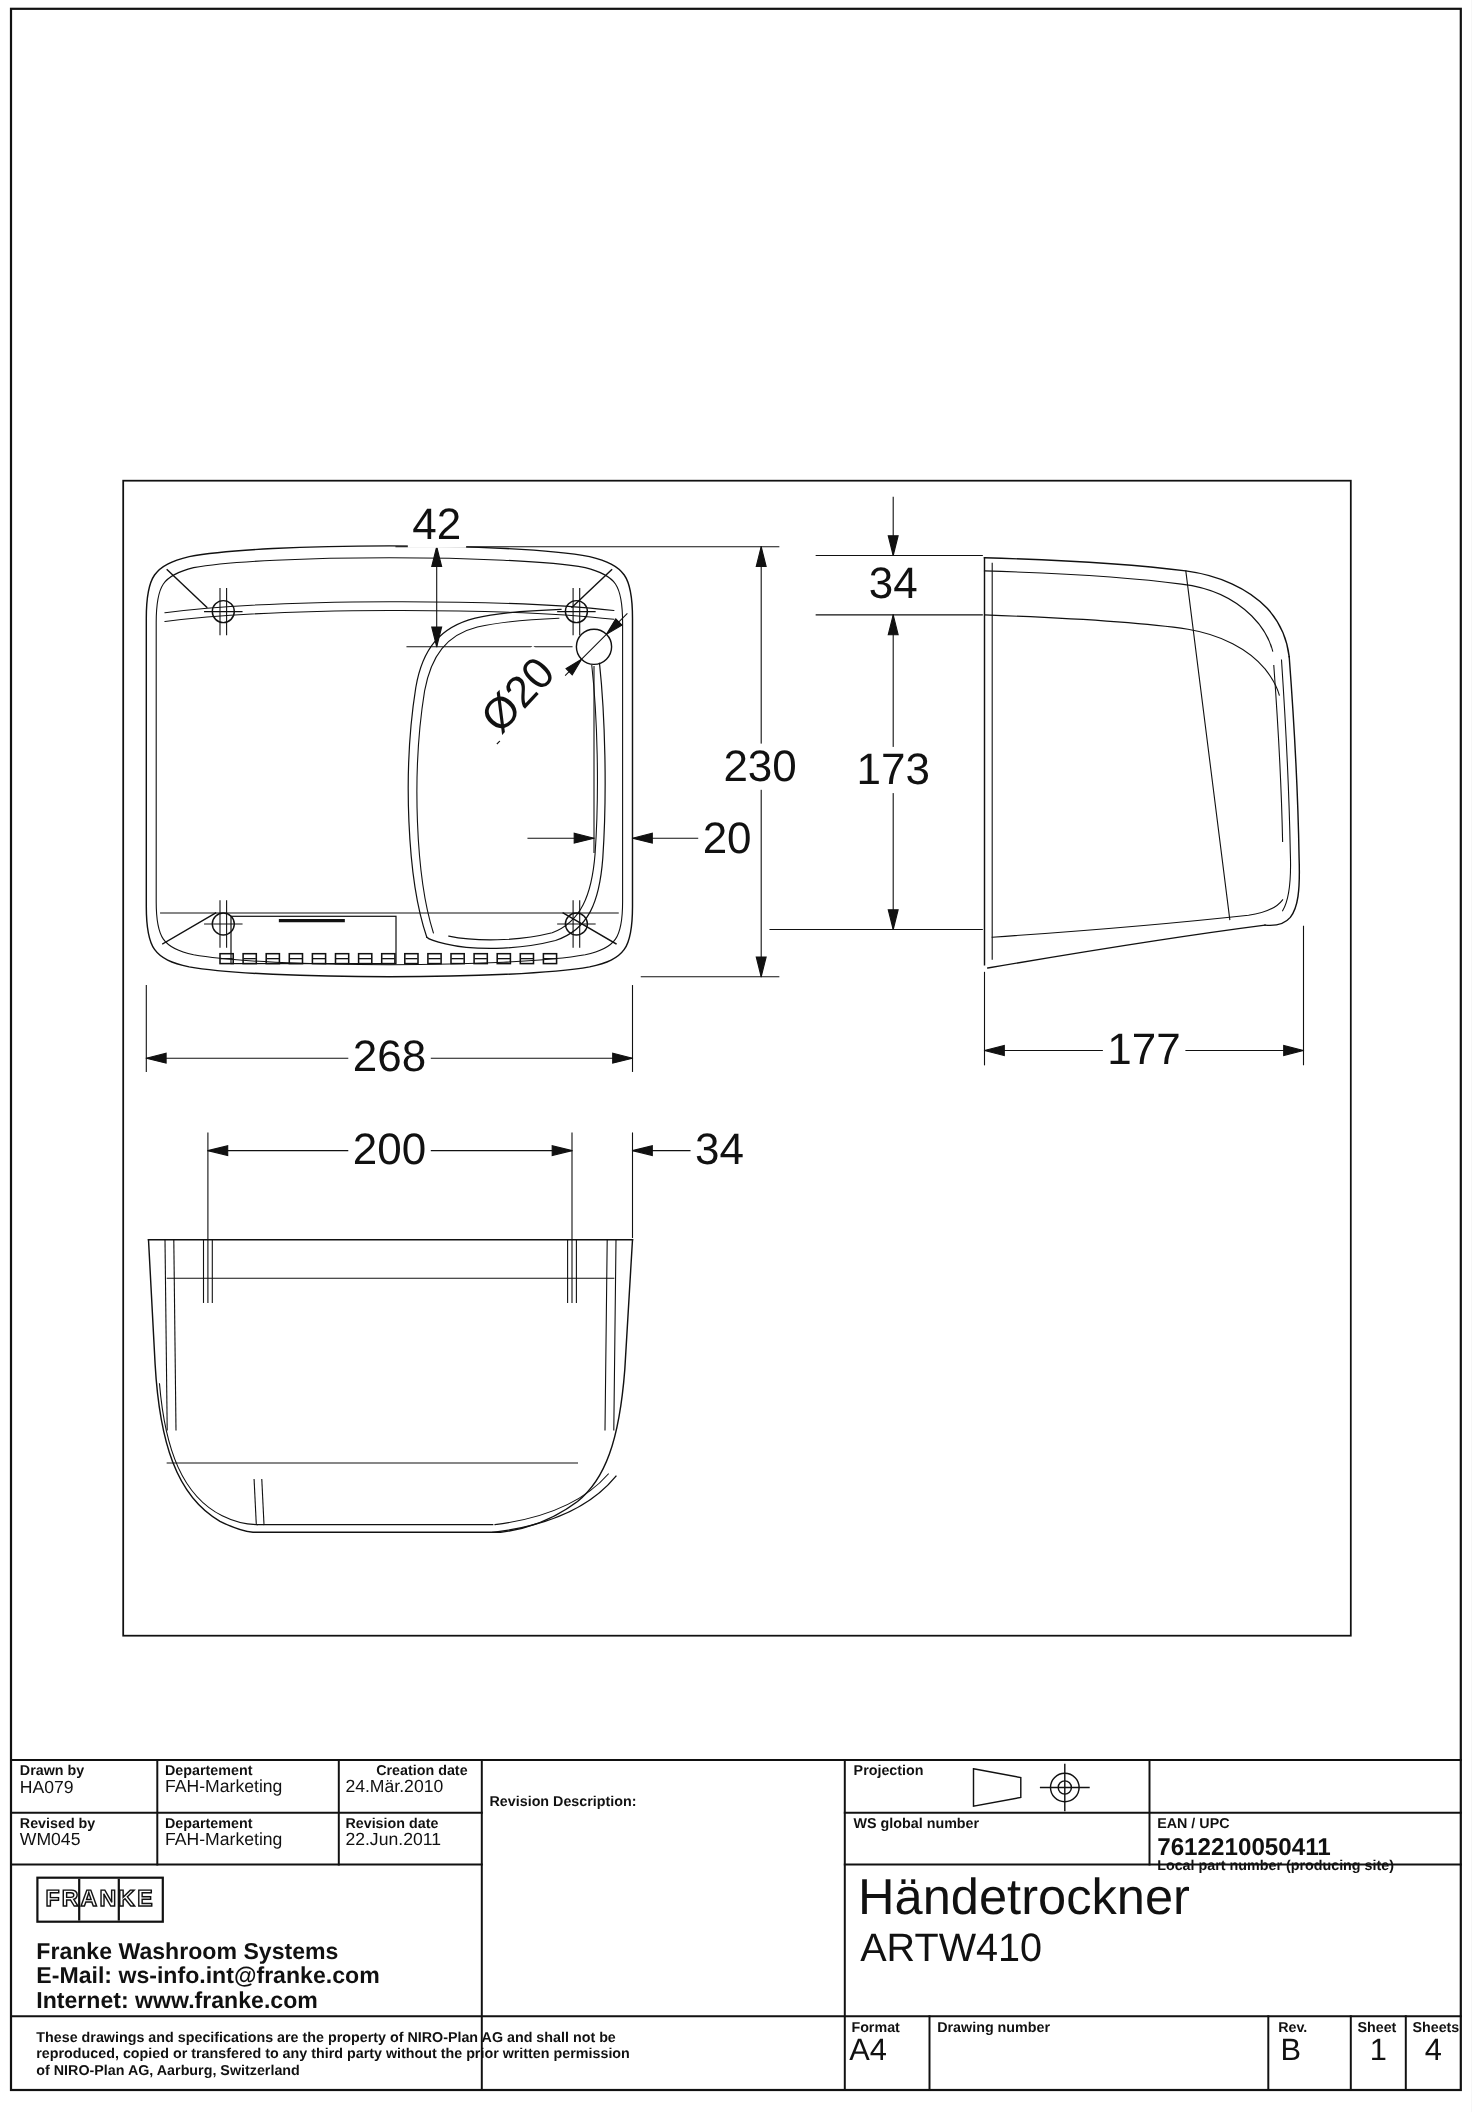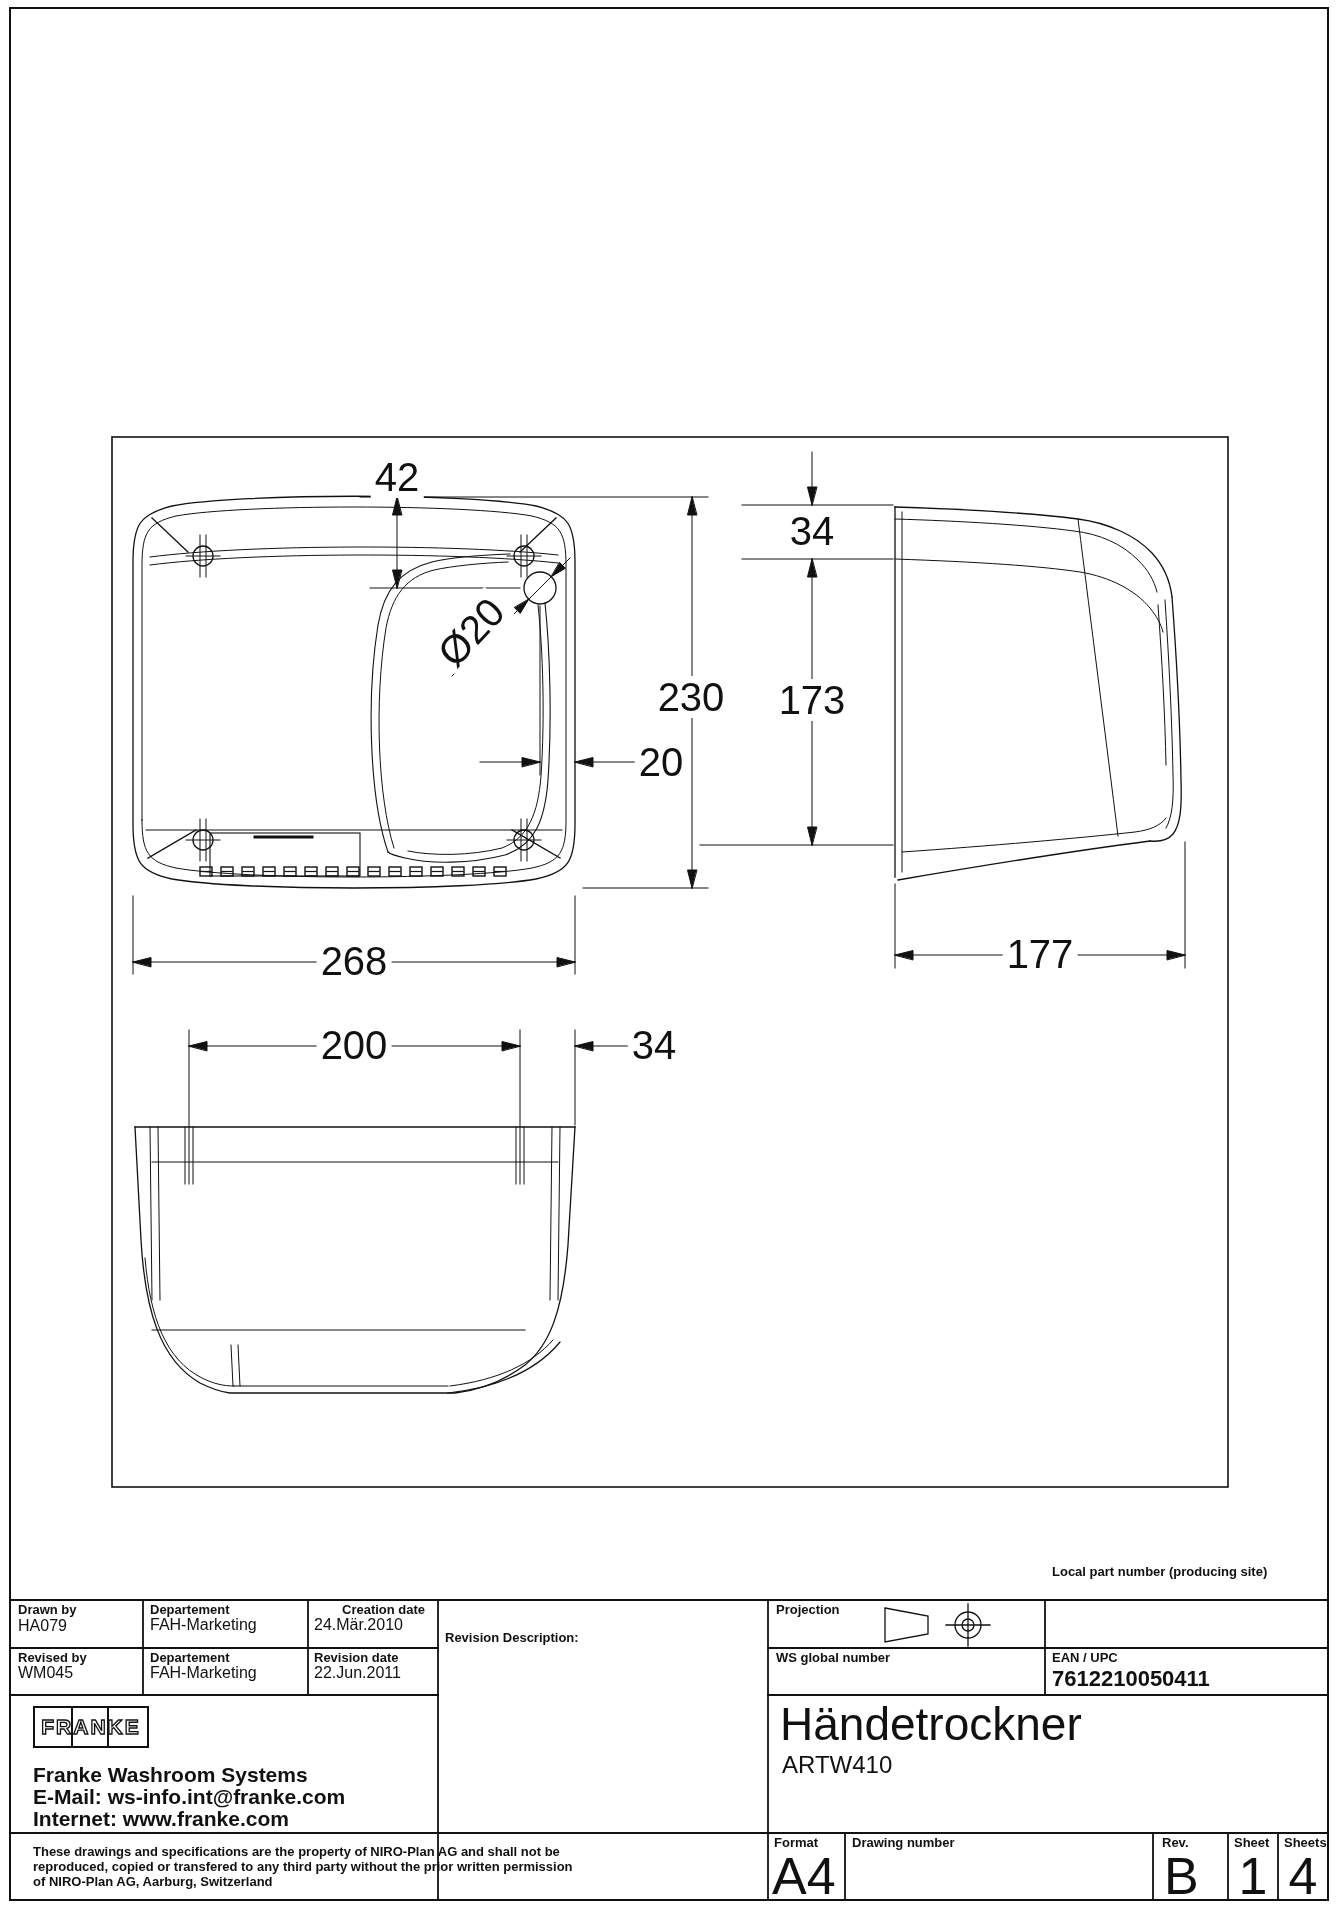--- a/index.html
+++ b/index.html
@@ -5,23 +5,23 @@
   html,body{margin:0;padding:0;background:#e8e8e8;}
   #page{position:relative;width:1338px;height:1920px;background:#ffffff;
         font-family:"Liberation Sans", sans-serif;color:#111;overflow:hidden;}
   #linework{position:absolute;left:0;top:0;}
   .txt{position:absolute;white-space:nowrap;line-height:1.05;}
   .lbl{font-size:13px;font-weight:700;}
   .val{font-size:16px;font-weight:400;}
   .dim{font-size:40px;font-weight:400;background:#fff;padding:0 4px;
        transform:translate(-50%,-50%);}
   .dim.rot{transform:translate(-50%,-50%) rotate(-47deg);}
-  .bigval{font-size:52px;font-weight:400;}
+  .bigval{font-size:28px;font-weight:400;}
   .title-main{font-size:46px;font-weight:400;}
-  .title-sub{font-size:24px;font-weight:400;}
+  .title-sub{font-size:36px;font-weight:400;}
   .ean{font-size:22px;font-weight:700;}
   .addr{font-size:21px;font-weight:700;}
   .legal{font-size:13px;font-weight:700;}
   .ctr{text-align:center;}
   #franke-logo{position:absolute;left:33px;top:1706px;width:112px;height:38px;
        border:2.5px solid #111;display:flex;align-items:center;justify-content:center;}
   #franke-logo .logo-txt{font-size:21px;font-weight:700;letter-spacing:2px;
        color:#fff;-webkit-text-stroke:1.3px #111;text-shadow:0 0 1px #111;}
   #franke-logo .bar{position:absolute;top:0;bottom:0;width:2px;background:#111;}
 </style>
@@ -245,21 +245,21 @@
 
 <div class="txt lbl" style="left:18px;top:1651px;">Revised by</div>
 <div class="txt val" style="left:18px;top:1665px;">WM045</div>
 <div class="txt lbl" style="left:150px;top:1651px;">Departement</div>
 <div class="txt val" style="left:150px;top:1665px;">FAH-Marketing</div>
 <div class="txt lbl" style="left:314px;top:1651px;">Revision date</div>
 <div class="txt val" style="left:314px;top:1665px;">22.Jun.2011</div>
 
 <div class="txt lbl" style="left:445px;top:1603px;margin-top:28px;">Revision Description:</div>
 <div class="txt lbl" style="left:776px;top:1603px;">Projection</div>
-<div class="txt lbl" style="left:1052px;top:1565px;">Local part number (producing site)</div>
+<div class="txt lbl" style="left:1052px;top:1689px;">Local part number (producing site)</div>
 <div class="txt lbl" style="left:776px;top:1651px;">WS global number</div>
 <div class="txt lbl" style="left:1052px;top:1651px;">EAN / UPC</div>
 <div class="txt ean" style="left:1052px;top:1667px;">7612210050411</div>
 
 <div class="txt title-main" style="left:780px;top:1700px;">Händetrockner</div>
 <div class="txt title-sub" style="left:782px;top:1752px;">ARTW410</div>
 
 <div class="txt lbl" style="left:774px;top:1836px;">Format</div>
 <div class="txt bigval" style="left:772px;top:1849px;">A4</div>
 <div class="txt lbl" style="left:852px;top:1836px;">Drawing number</div>

